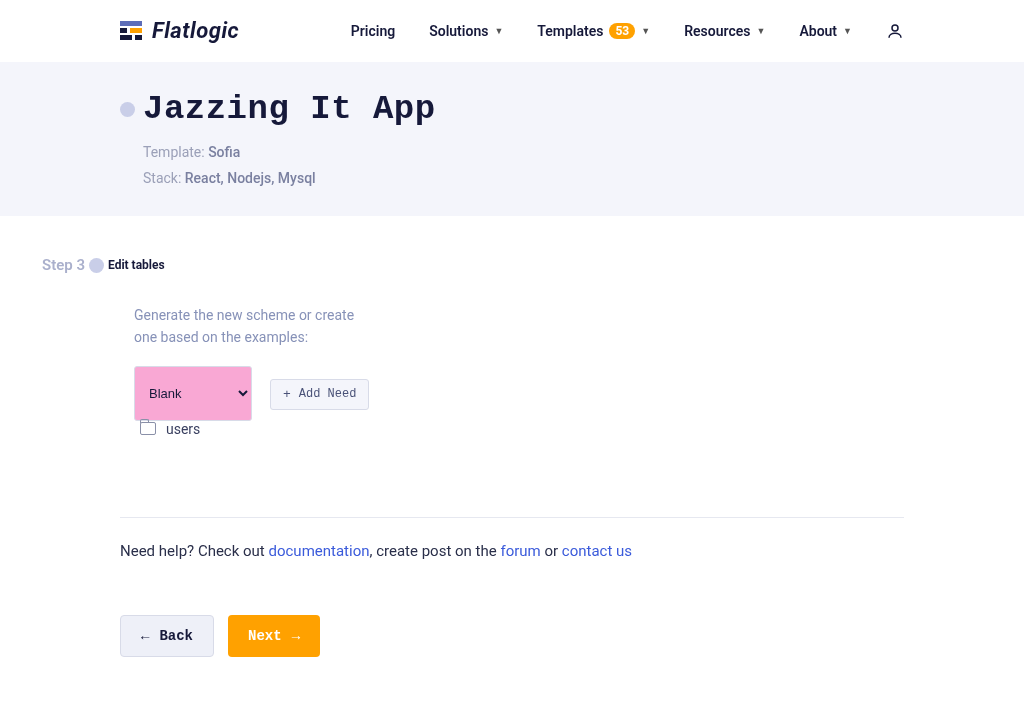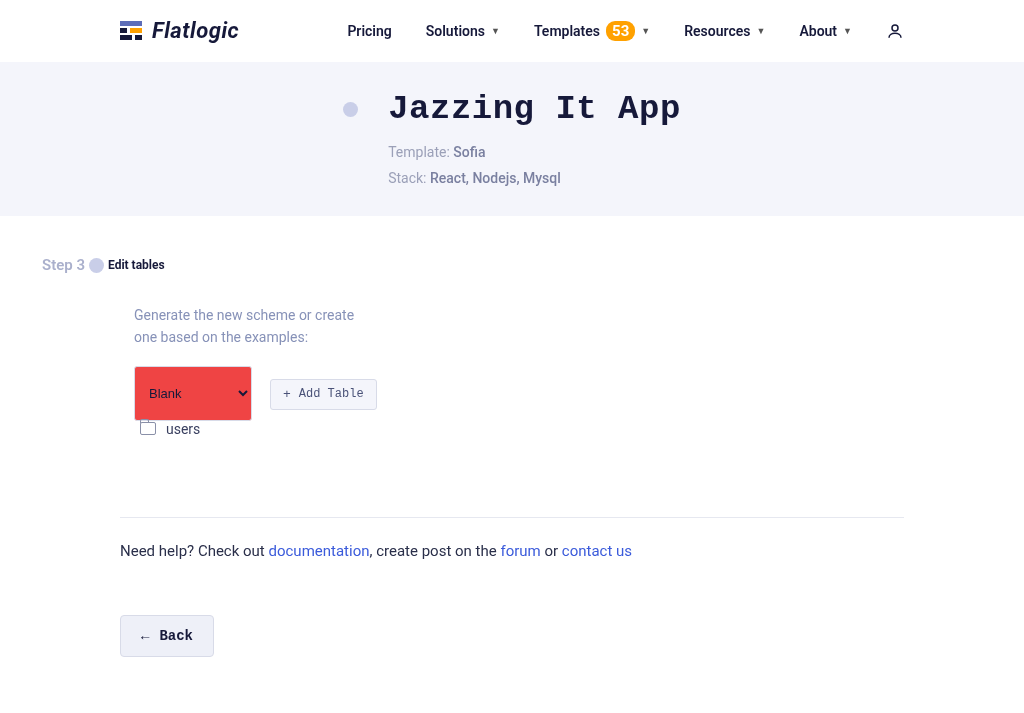--- a/index.html
+++ b/index.html
@@ -11,41 +11,41 @@
 .logo-row1 { width: 22px; height: 5px; background: #5d6db8; }
 .logo-row2 { display: flex; gap: 3px; }
 .logo-row2 span:first-child { width: 7px; height: 5px; background: #16193a; }
 .logo-row2 span:last-child { width: 12px; height: 5px; background: #ffa100; }
 .logo-row3 { display: flex; gap: 3px; }
 .logo-row3 span:first-child { width: 12px; height: 5px; background: #16193a; }
 .logo-row3 span:last-child { width: 7px; height: 5px; background: #16193a; }
 .logo-text { font-weight: 700; font-size: 22px; color: #16193a; letter-spacing: 0.5px; font-style: italic; }
 .nav { display: flex; align-items: center; gap: 34px; }
 .nav-item { font-size: 14px; font-weight: 600; color: #16193a; cursor: pointer; display: flex; align-items: center; gap: 6px; }
-.badge { background: #ffa100; color: #fff; font-size: 15px; font-weight: 700; padding: 1px 6px; border-radius: 9px; }
+.badge { background: #ffa100; color: #fff; font-size: 12px; font-weight: 700; padding: 1px 6px; border-radius: 9px; }
 .caret { font-size: 9px; color: #555; }
 .user-icon { width: 18px; height: 18px; }
 
 .banner { background: #f4f5fb; padding: 28px 120px 30px; }
-.banner-inner { display: flex; align-items: flex-start; gap: 30px; justify-content: center; }
+.banner-inner { display: flex; align-items: flex-start; gap: 8px; }
 .dot { width: 15px; height: 15px; border-radius: 50%; background: #c9cee8; margin-top: 12px; flex-shrink: 0; }
 .app-title { font-family: 'Courier New', monospace; font-weight: 700; font-size: 34px; color: #16193a; letter-spacing: 0.5px; }
 .meta-row { margin-top: 16px; font-size: 14px; color: #9ba0b8; }
 .meta-row .val { color: #7a80a0; font-weight: 500; }
 .meta-row + .meta-row { margin-top: 10px; }
 
 .main { padding: 40px 120px; }
 .step-row { display: flex; align-items: center; gap: 4px; margin-left: -95px; }
 .step-label { font-size: 15px; font-weight: 600; color: #aab0cc; width: 60px; text-align: right; }
 .step-dot { width: 15px; height: 15px; border-radius: 50%; background: #c9cee8; flex-shrink: 0; }
 .step-title { font-size: 12px; font-weight: 700; color: #16193a; }
 
 .content { margin-left: 0; margin-top: 30px; }
 .desc { font-size: 14px; color: #8792b8; line-height: 1.6; margin-left: 14px; max-width: 230px; }
-.select { margin-left: 14px; margin-top: 12px; width: 118px; padding: 18px 10px; border: 1px solid #d8dbe8; border-radius: 3px; font-size: 13px; color: #16193a; background: #ef4444; cursor: pointer; }
+.select { margin-left: 14px; margin-top: 12px; width: 118px; padding: 18px 10px; border: 1px solid #d8dbe8; border-radius: 3px; font-size: 13px; color: #16193a; background: #f9a8d4; cursor: pointer; }
 
 .add-btn { margin-left: 14px; margin-top: 30px; display: inline-flex; align-items: center; gap: 8px; padding: 7px 12px; border: 1px solid #d8dbe8; background: #f4f5fb; border-radius: 3px; font-family: 'Courier New', monospace; font-size: 12px; color: #4a5278; cursor: pointer; }
 .plus { font-size: 13px; font-weight: 400; }
 
 .table-item { margin-left: 20px; display: flex; align-items: center; gap: 10px; cursor: pointer; }
 .folder-icon { width: 16px; height: 13px; border: 1.5px solid #8a90a8; border-radius: 2px; position: relative; }
 .folder-icon::before { content: ''; position: absolute; top: -4px; left: -1.5px; width: 7px; height: 3px; border: 1.5px solid #8a90a8; border-bottom: none; border-radius: 2px 2px 0 0; }
 .table-name { font-size: 14px; color: #3a4060; }
 
 .divider { margin-top: 80px; height: 1px; background: #e6e8f0; }
@@ -125,33 +125,37 @@
   </div>
 
   <div class="content">
     <p class="desc">Generate the new scheme or create one based on the examples:</p>
     <select class="select">
       <option>Blank</option>
     </select>
 
     <button class="add-btn">
       <span class="plus">+</span>
-      <span>Add Table</span>
+      <span>Add Need</span>
     </button>
 
     <div class="table-item">
       <div class="folder-icon"></div>
       <span class="table-name">users</span>
     </div>
 
     <div class="divider"></div>
     <p class="help">
       <span>Need help? Check out </span><a href="#">documentation</a><span>, create post on the </span><a href="#">forum</a><span> or </span><a href="#">contact us</a>
     </p>
 
     <div class="actions">
       <button class="btn btn-back">
         <span class="arrow">←</span>
         <span>Back</span>
       </button>
+      <button class="btn btn-next">
+        <span>Next</span>
+        <span class="arrow">→</span>
+      </button>
     </div>
   </div>
 </main>
 
 </body></html>

